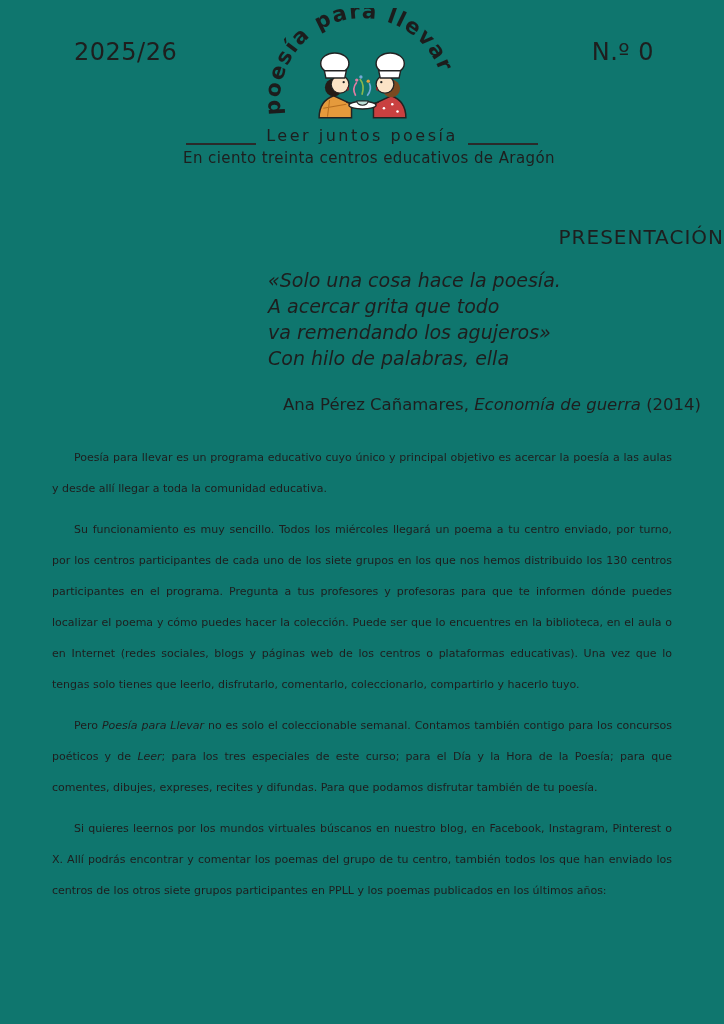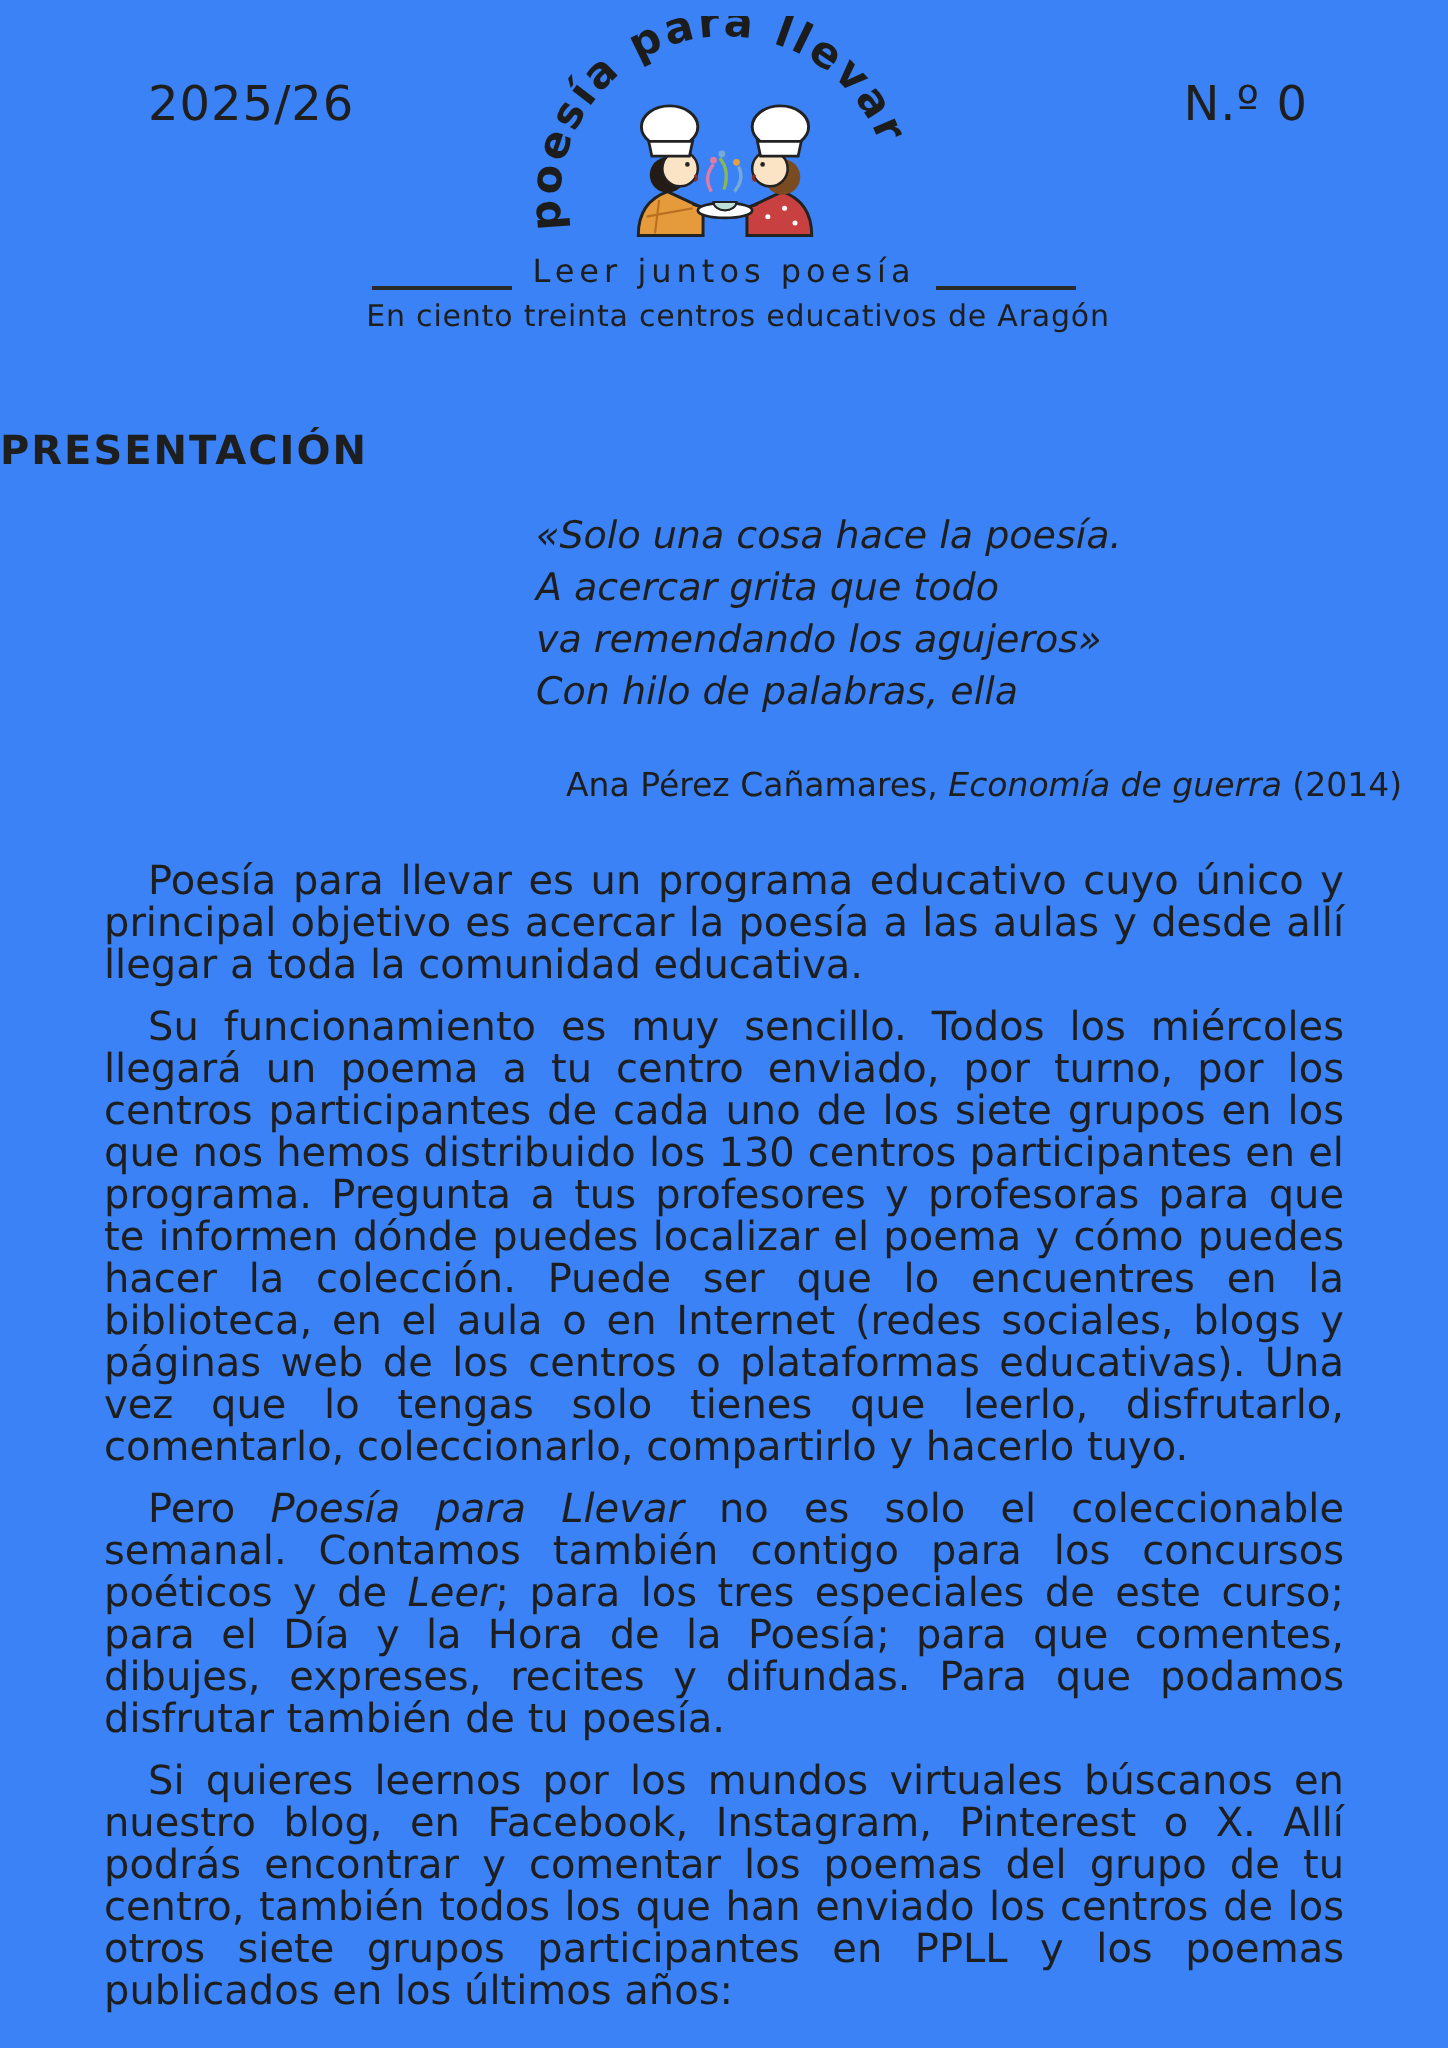--- a/index.html
+++ b/index.html
@@ -1,46 +1,46 @@
 <!DOCTYPE html>
 <html lang="es" style="--link-color: #3333cc;"><head>
 <meta charset="utf-8">
 <style>
   html,body{margin:0;padding:0;background:#ffffff;}
   .page{
     position:relative;
     width:724px;height:1024px;
-    background:#3b82f6;
+    background:#0f766e;
     font-family:"DejaVu Sans",sans-serif;
     color:#1e1e1e;
     overflow:hidden;
     box-sizing:border-box;
   }
   
   .header{position:relative;padding-top:8px;text-align:center;}
   .year{position:absolute;left:74px;top:38px;font-size:24px;letter-spacing:.5px;}
   .issue{position:absolute;right:70px;top:38px;font-size:24px;letter-spacing:.5px;}
   .logo-svg{display:block;margin:0 auto;}
   .tagline-row{
     display:flex;align-items:flex-end;justify-content:center;
     gap:10px;margin-top:2px;
   }
   .tagline-row .dash{width:70px;border-top:2px solid #2a2a2a;height:0;}
   .tagline-text{font-size:16px;letter-spacing:2.5px;color:#1e1e1e;}
   .subtitle{margin-top:4px;font-size:15px;letter-spacing:.4px;color:#1e1e1e;padding-left:14px;}
   
-  .title{margin-top:46px;text-align:left;font-size:20px;font-weight:700;letter-spacing:1px;}
+  .title{margin-top:58px;text-align:right;font-size:20px;font-weight:400;letter-spacing:1px;}
   .poem{margin:18px 0 0 268px;font-style:italic;font-size:19px;line-height:26px;}
   .attribution{margin:24px 0 0 283px;font-size:16.5px;}
   .attribution em{font-style:italic;}
   
   .content{margin:28px 52px 0 52px;}
   .body-par{
     margin:0 0 10px 0;
-    font-size:20px;line-height:21px;
+    font-size:11px;line-height:31px;
     text-align:justify;text-indent:22px;
   }
   .body-par em{font-style:italic;}
 </style>
 </head>
 <body>
 
 <div class="page">
 
   <header class="header">

